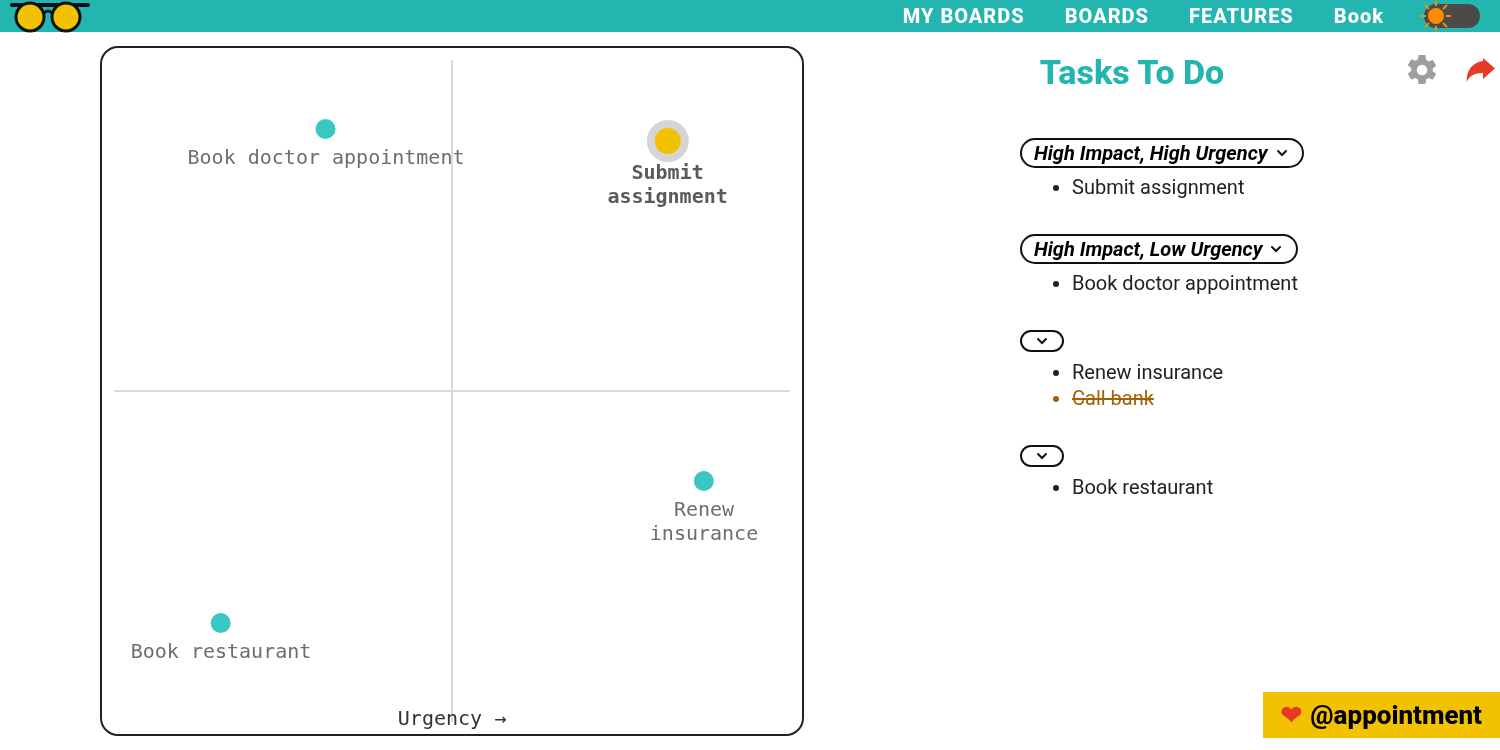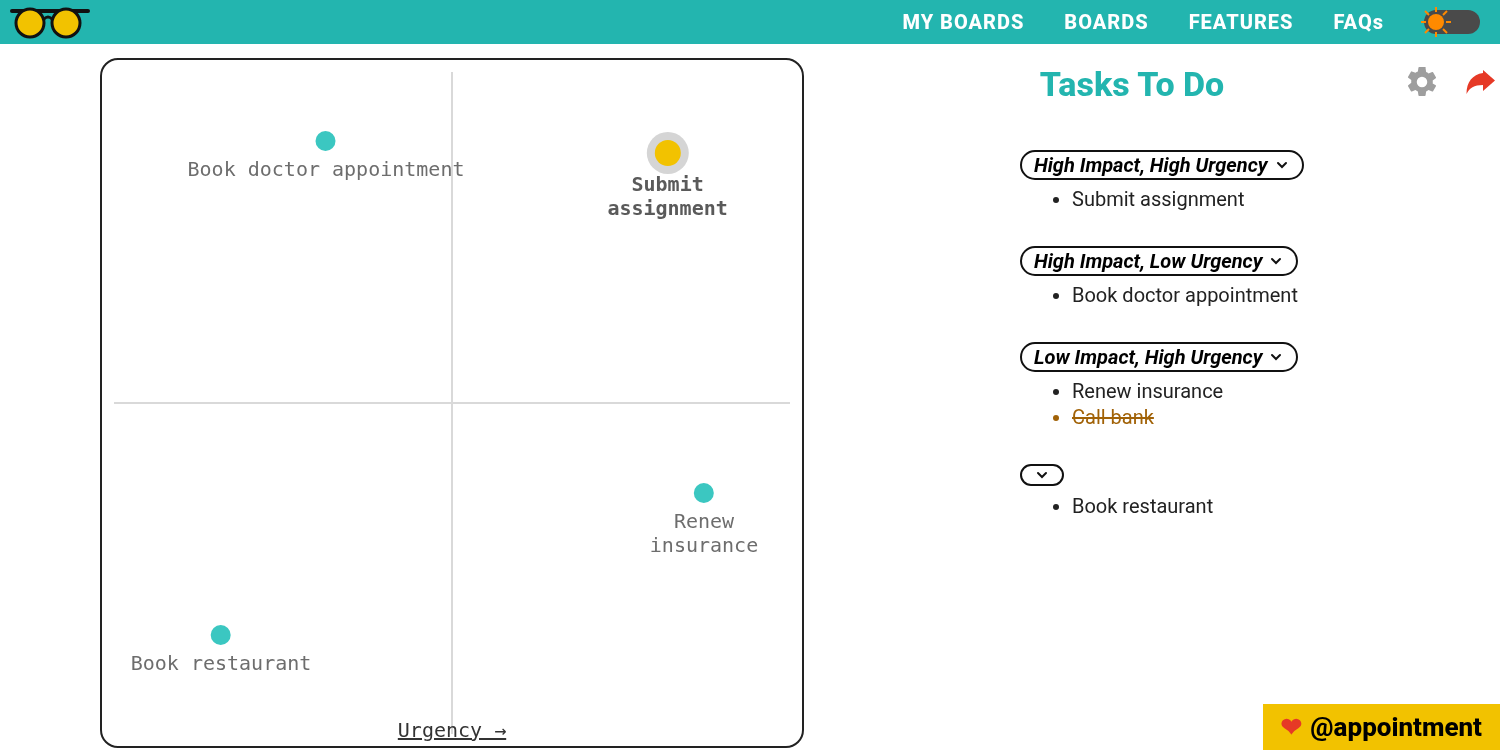--- a/index.html
+++ b/index.html
@@ -1,20 +1,20 @@
 <!DOCTYPE html>
 <html><head>
 <meta charset="utf-8">
 <style>
   * { box-sizing: border-box; margin: 0; padding: 0; }
   html, body { width: 1500px; height: 750px; font-family: -apple-system, BlinkMacSystemFont, "Segoe UI", Roboto, sans-serif; background: #fff; overflow: hidden; }
 
   
   .nav {
-    height: 44px;
+    height: 32px;
     background: #23b5af;
     display: flex;
     align-items: center;
     padding: 0 20px 0 8px;
     gap: 40px;
   }
   .nav .logo {
     display: flex;
     gap: -4px;
   }
@@ -82,21 +82,20 @@
     white-space: nowrap;
   }
   .xlabel {
     position: absolute;
     left: 50%;
     bottom: -22px;
     transform: translateX(-50%);
     font-family: ui-monospace, Menlo, Consolas, monospace;
     font-size: 20px;
     color: #333;
-    text-decoration: underline;
   }
   .matrix .xlabel { bottom: 4px; } 
 
   .task-node {
     position: absolute;
     transform: translate(-50%, -50%);
     text-align: center;
     font-family: ui-monospace, Menlo, Consolas, monospace;
     color: #6d6d6d;
     font-size: 20px;
@@ -168,21 +167,21 @@
       <rect x="2" y="4" width="80" height="4" rx="2" fill="#111"></rect>
       <circle cx="22" cy="18" r="14" fill="#f2c200" stroke="#111" stroke-width="3"></circle>
       <circle cx="58" cy="18" r="14" fill="#f2c200" stroke="#111" stroke-width="3"></circle>
       <path d="M36 14 Q40 10 44 14" stroke="#111" stroke-width="3" fill="none"></path>
     </svg>
   </div>
   <div class="spacer"></div>
   <a>MY BOARDS</a>
   <a>BOARDS</a>
   <a>FEATURES</a>
-  <a>FAQs</a>
+  <a>Book</a>
   <div class="theme-toggle">
     <svg class="sun" viewBox="0 0 32 32">
       <circle cx="16" cy="16" r="8" fill="#ff8a00"></circle>
       <g stroke="#ff8a00" stroke-width="2">
         <line x1="16" y1="1" x2="16" y2="6"></line>
           <line x1="16" y1="26" x2="16" y2="31"></line>
         <line x1="1" y1="16" x2="6" y2="16"></line>
           <line x1="26" y1="16" x2="31" y2="16"></line>
         <line x1="5" y1="5" x2="9" y2="9"></line>
           <line x1="23" y1="23" x2="27" y2="27"></line>
@@ -250,21 +249,20 @@
           </ul></div>
         <div class="group"><div class="group-pill">
             <span>High Impact, Low Urgency</span>
             <svg width="16" height="16" viewBox="0 0 24 24">
               <path d="M6 9l6 6 6-6" stroke="#111" stroke-width="3" fill="none" stroke-linecap="round"></path>
             </svg>
           </div><ul>
             <li>Book doctor appointment</li>
           </ul></div>
         <div class="group"><div class="group-pill">
-            <span>Low Impact, High Urgency</span>
             <svg width="16" height="16" viewBox="0 0 24 24">
               <path d="M6 9l6 6 6-6" stroke="#111" stroke-width="3" fill="none" stroke-linecap="round"></path>
             </svg>
           </div><ul>
             <li>Renew insurance</li>
             <li class="done">Call bank</li>
           </ul></div>
         <div class="group"><div class="group-pill">
             <svg width="16" height="16" viewBox="0 0 24 24">
               <path d="M6 9l6 6 6-6" stroke="#111" stroke-width="3" fill="none" stroke-linecap="round"></path>

